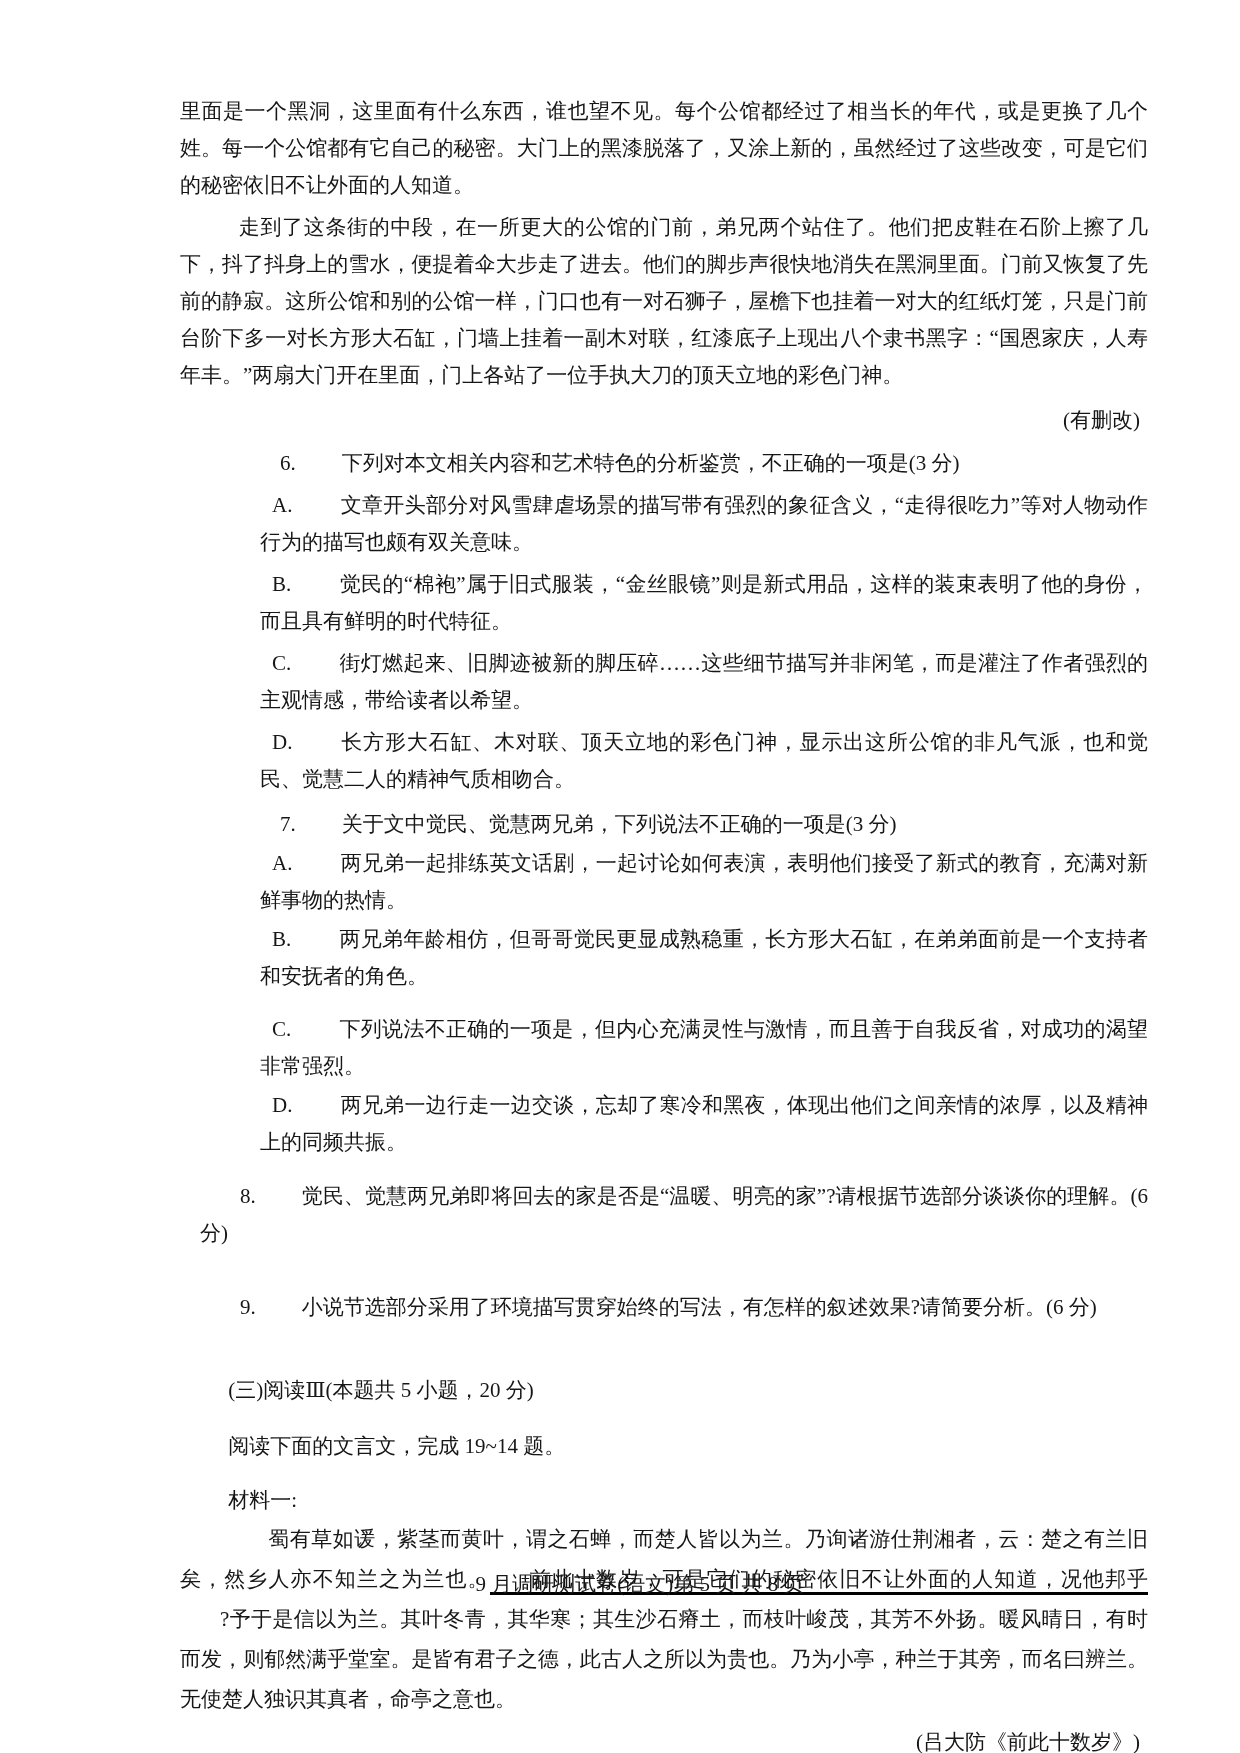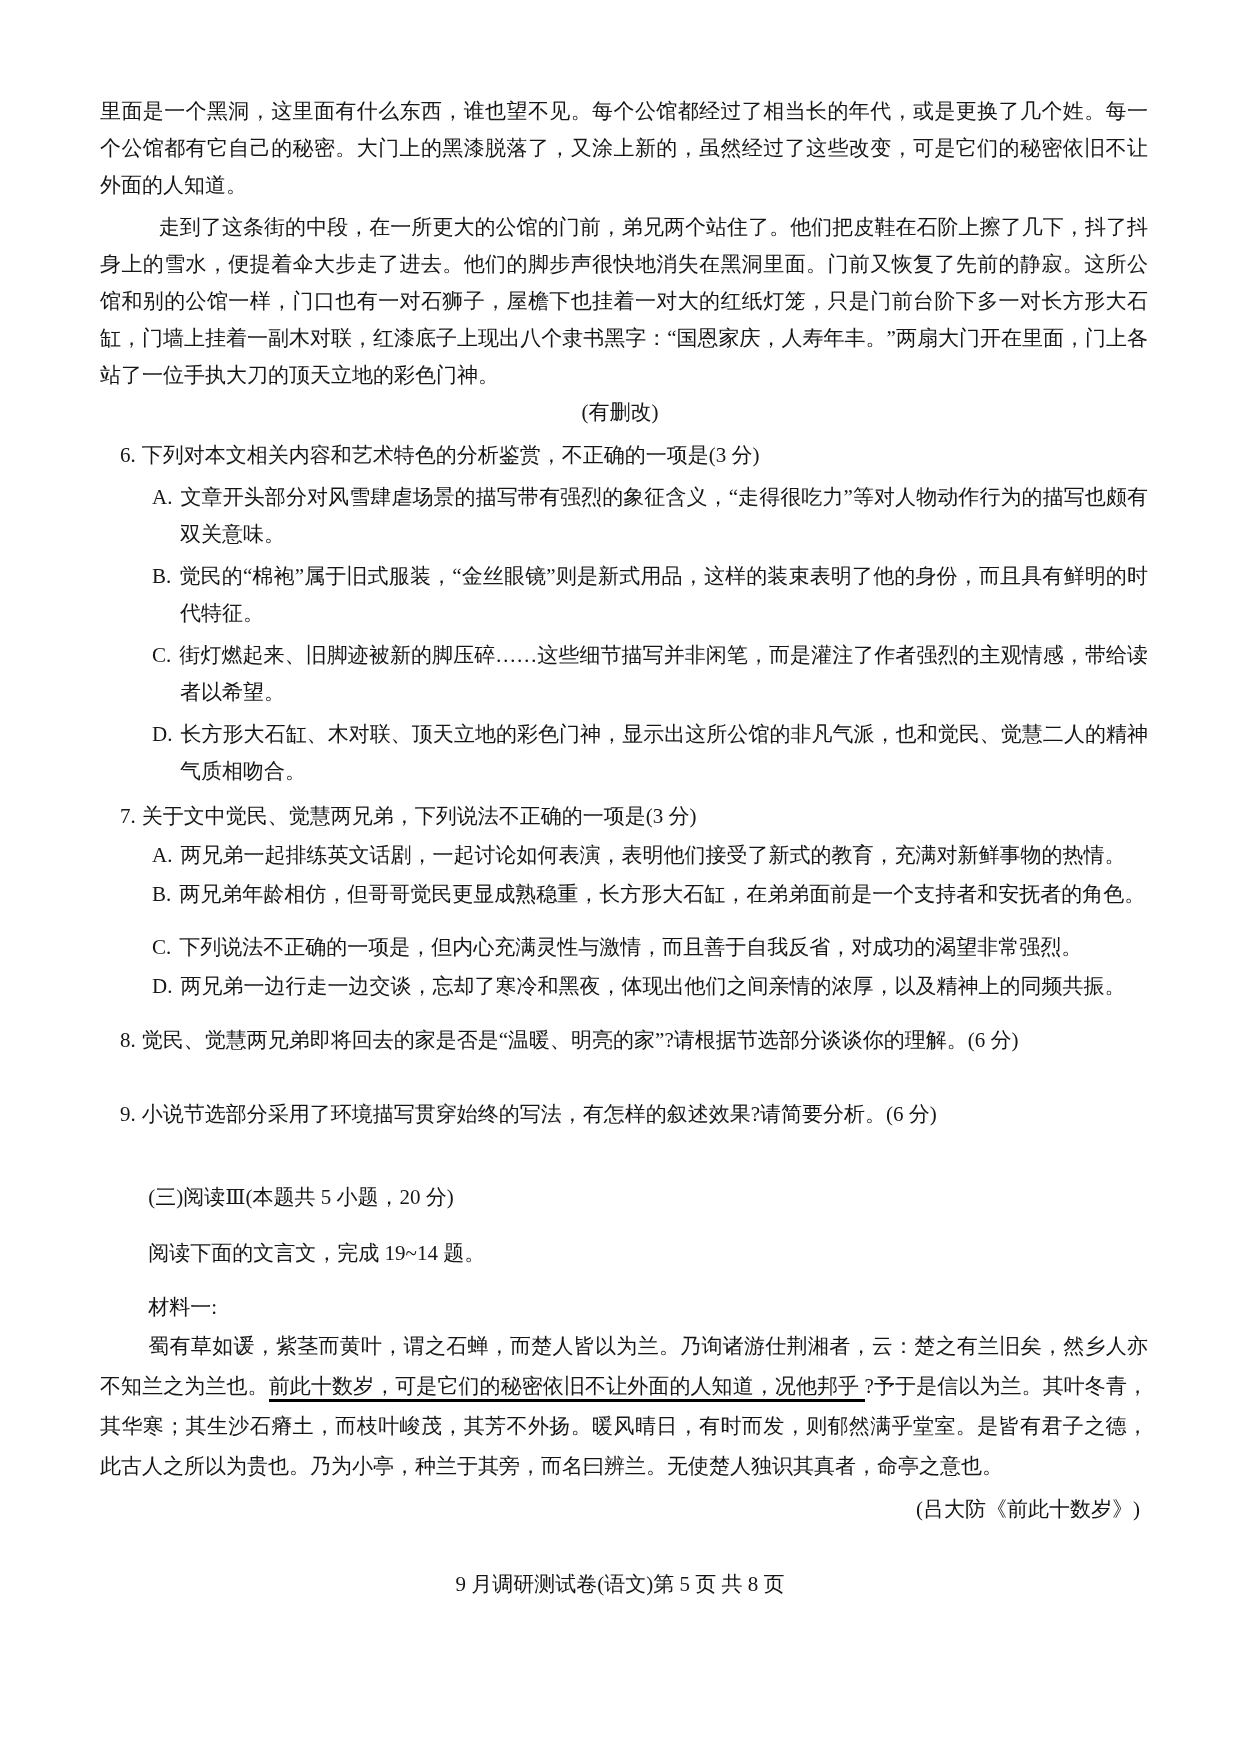--- a/index.html
+++ b/index.html
@@ -1,36 +1,36 @@
 <!DOCTYPE html>
 <html><head>
 <meta charset="utf-8">
 <style>
-  * { box-sizing: border-box; }
+  * { box-sizing: border-box; padding-left: 40px; }
   html, body { margin: 0; padding: 0; background: #ffffff; }
   .page {
     position: relative;
     width: 1240px;
     height: 1753px;
     background: #ffffff;
     color: #161616;
     font-family: "Liberation Serif", "DejaVu Serif", serif;
     font-size: 21px;
     line-height: 37px;
     overflow: hidden;
   }
   .content {
     position: absolute;
     left: 100px;
     top: 93px;
     width: 1048px;
   }
   p { margin: 0; text-align: justify; }
   .para-indent { text-indent: 2.8em; margin-top: 5px; }
-  .right-note { text-align: center; padding-right: 8px; }
+  .right-note { text-align: right; padding-right: 8px; margin-top: 8px; }
   .stem { margin-top: 6px; margin-left: 20px; }
   .stem-q7 { margin-top: 8px; }
   .stem-q8 { margin-top: 17px; }
   .stem-q9 { margin-top: 37px; }
   .qnum { margin-right: 6px; }
   .option { padding-left: 80px; text-indent: -28px; margin-top: 5px; }
   .option-tight { margin-top: 2px; }
   .option-gap { margin-top: 16px; }
   .olabel { margin-right: 8px; }
   .section-head { margin-top: 46px; text-indent: 2.3em; }

